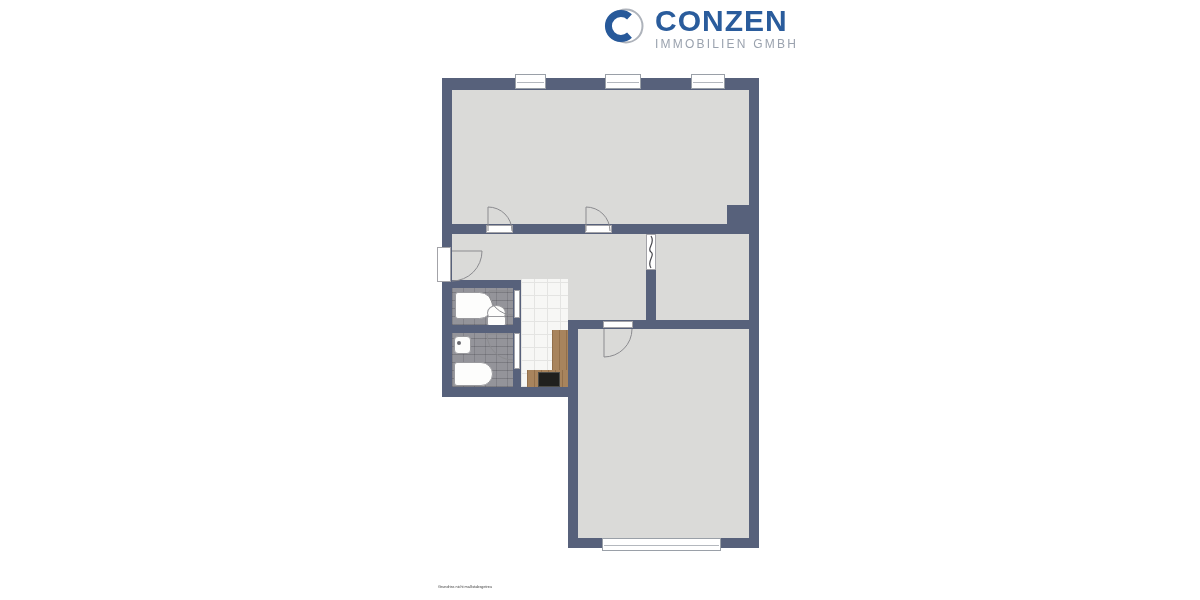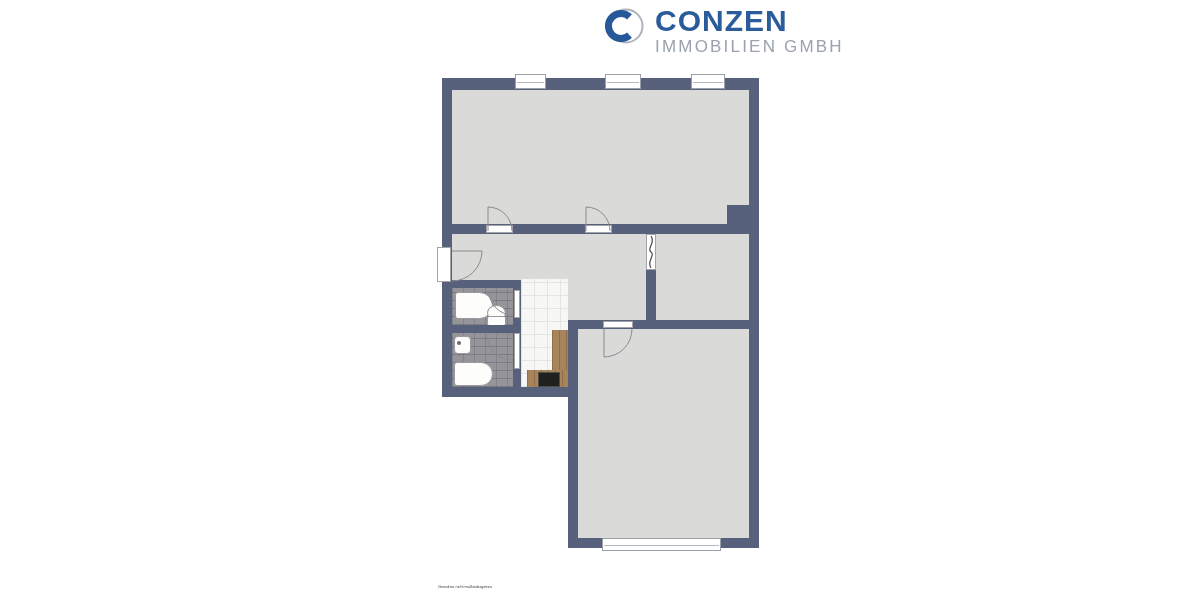--- a/index.html
+++ b/index.html
@@ -5,21 +5,21 @@
   html,body{margin:0;padding:0;background:#fff;}
   #stage{position:relative;width:1200px;height:600px;background:var(--background,#fff);
          font-family:"Liberation Sans",sans-serif;overflow:hidden;}
 
   
   .logo{position:absolute;left:601px;top:2px;display:flex;align-items:flex-start;}
   .logo-mark{width:46px;height:47px;margin-right:8px;}
   .logo-text{display:flex;flex-direction:column;margin-top:5px;}
   .brand{font-size:30px;line-height:28px;font-weight:600;letter-spacing:1px;
          color:var(--logo_blue,#2a5c9c);}
-  .tagline{font-size:17px;letter-spacing:2.2px;color:var(--logo_gray,#9aa2ae);margin-top:2px;}
+  .tagline{font-size:12px;letter-spacing:2.2px;color:var(--logo_gray,#9aa2ae);margin-top:2px;}
 
   
   .abs{position:absolute;}
   .wall{position:absolute;background:var(--wall,#57617b);z-index:3;}
   .floor{position:absolute;background:var(--floor,#dadad8);z-index:1;}
   .tile-bath{position:absolute;z-index:1;background-color:var(--bathroom_tile,#94949a);
      background-image:
        repeating-linear-gradient(0deg, rgba(40,40,48,.22) 0 1px, transparent 1px 8px),
        repeating-linear-gradient(90deg, rgba(40,40,48,.16) 0 1px, transparent 1px 11px);}
   .tile-kitchen{position:absolute;z-index:1;background-color:var(--kitchen_tile,#f7f7f5);

